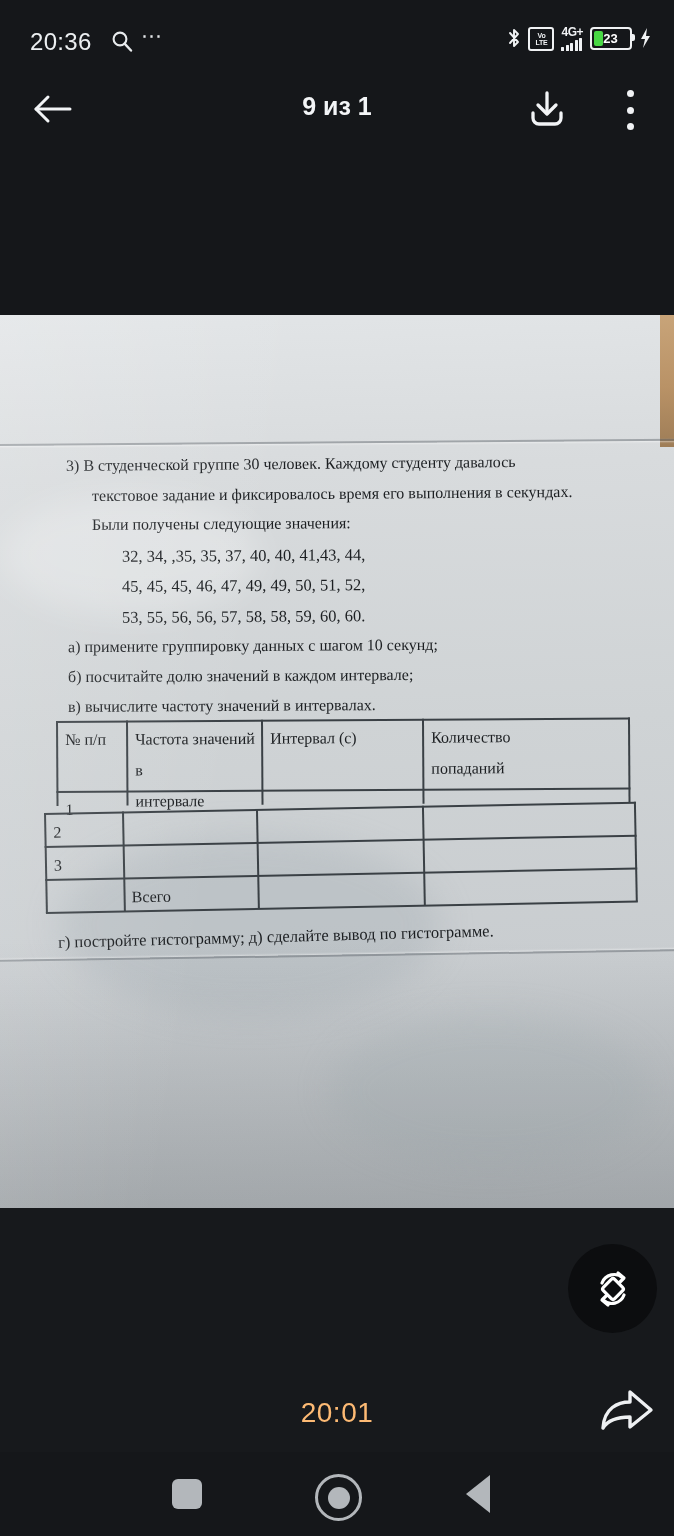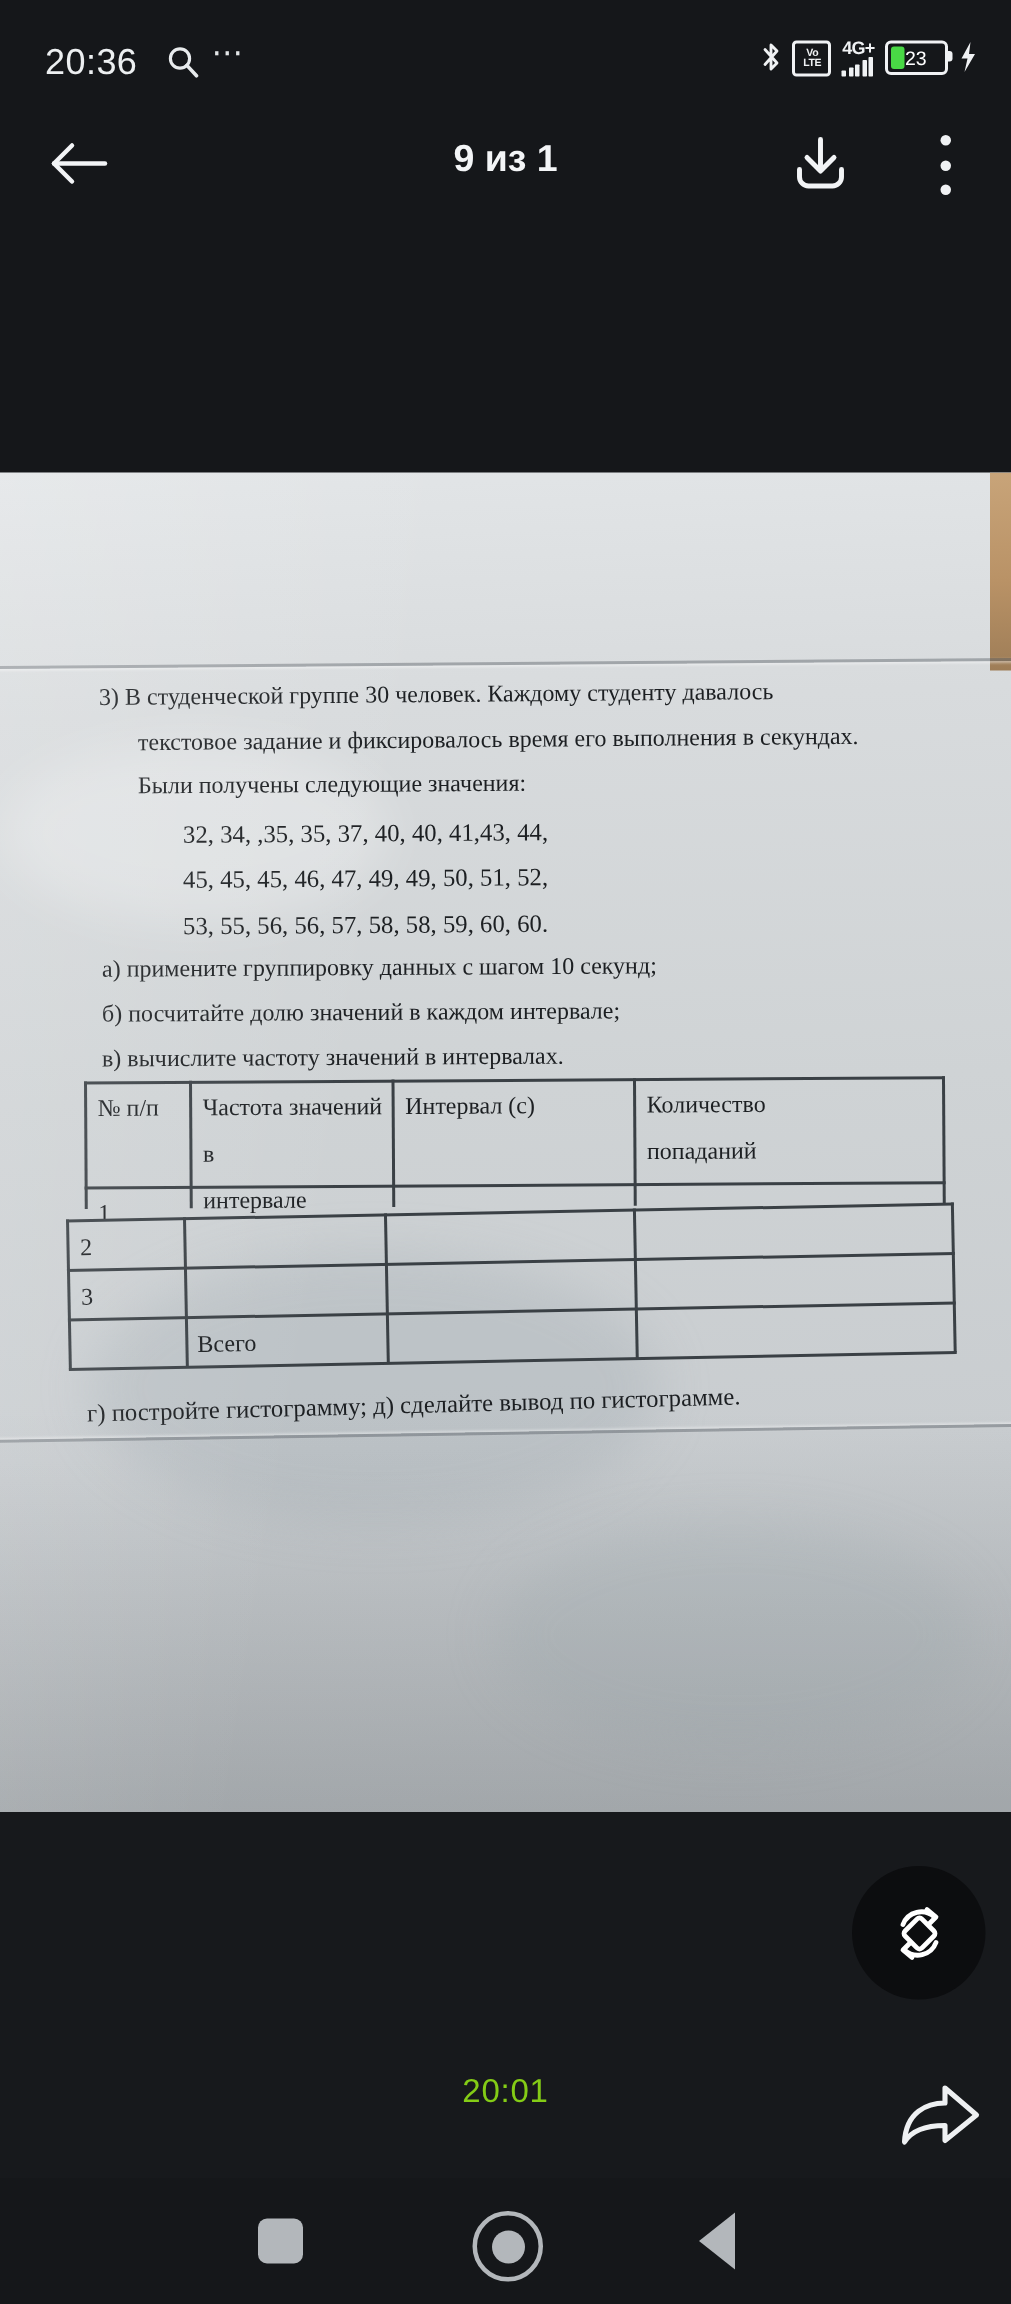--- a/index.html
+++ b/index.html
@@ -18,21 +18,21 @@
          align-items:center;justify-content:center;color:#f0f2f4;font-size:7px;font-weight:bold;line-height:7px;letter-spacing:-.2px;}
   .netgrp{display:flex;flex-direction:column;align-items:flex-start;}
   .netlabel{color:#f0f2f4;font-size:12px;font-weight:bold;line-height:11px;letter-spacing:-.5px;}
   .bars{display:flex;align-items:flex-end;gap:1.5px;height:13px;}
   .bars i{display:block;width:3px;background:#f0f2f4;border-radius:.5px;}
   .bars i:nth-child(1){height:4px}.bars i:nth-child(2){height:6px}
   .bars i:nth-child(3){height:8.5px}.bars i:nth-child(4){height:11px}.bars i:nth-child(5){height:13px}
   .batt{position:relative;width:38px;height:19px;border:2px solid #f0f2f4;border-radius:4px;display:flex;align-items:center;}
   .batt:after{content:"";position:absolute;right:-5px;top:5px;width:3px;height:7px;background:#f0f2f4;border-radius:0 2px 2px 0;}
   .batt .fill{position:absolute;left:2px;top:2px;bottom:2px;width:9px;background:#49d845;border-radius:2px;}
-  .batt .pct{position:absolute;left:0;right:1px;text-align:center;font-size:13px;color:#fff;font-weight:normal;line-height:15px;}
+  .batt .pct{position:absolute;left:0;right:1px;text-align:center;font-size:13px;color:#fff;font-weight:bold;line-height:15px;}
   .bolt{width:13px;height:22px;}
 
   
   .appbar{position:absolute;left:0;top:62px;width:674px;height:96px;background:#15171a;}
   .ab-back{position:absolute;left:32px;top:27px;width:44px;height:40px;}
   .ab-title{position:absolute;left:0;right:0;top:30px;text-align:center;font-size:25px;font-weight:bold;color:#f3f5f7;}
   .ab-dl{position:absolute;right:104px;top:24px;width:46px;height:46px;}
   .ab-menu{position:absolute;right:40px;top:28px;width:8px;height:40px;display:flex;flex-direction:column;justify-content:space-between;align-items:center;}
   .ab-menu b{display:block;width:7px;height:7px;border-radius:50%;background:#f0f2f4;}
 
@@ -65,21 +65,21 @@
       linear-gradient(100deg,rgba(255,255,255,.16) 0%,rgba(255,255,255,0) 38%),
       linear-gradient(0deg,rgba(70,78,84,.18) 0%,rgba(255,255,255,0) 30%);
       pointer-events:none;}
 
   
   .bottom{position:absolute;left:0;top:1208px;width:674px;height:328px;background:#17191c;}
   .fab{position:absolute;right:17px;top:36px;width:89px;height:89px;border-radius:50%;background:#0c0d0f;
        display:flex;align-items:center;justify-content:center;}
   .meta{position:absolute;left:0;right:0;top:173px;text-align:center;}
   .meta .who{font-size:22px;color:#e9ecee;letter-spacing:1.6px;font-weight:500;}
-  .meta .tm{margin-top:0;font-size:22px;color:#84cc16;letter-spacing:.5px;}
+  .meta .tm{margin-top:16px;font-size:28px;color:#fdba74;letter-spacing:.5px;}
   .share{position:absolute;right:18px;top:178px;width:58px;height:52px;}
 
   
   .navbar{position:absolute;left:0;top:1452px;width:674px;height:84px;background:#15171a;}
   .nav-recents{position:absolute;left:172px;top:27px;width:30px;height:30px;border-radius:6px;background:#b3b7bb;}
   .nav-home{position:absolute;left:315px;top:22px;width:41px;height:41px;border-radius:50%;border:3px solid #b3b7bb;
             display:flex;align-items:center;justify-content:center;}
   .nav-home b{display:block;width:22px;height:22px;border-radius:50%;background:#b3b7bb;}
   .nav-back{position:absolute;left:466px;top:23px;width:0;height:0;
             border-top:19px solid transparent;border-bottom:19px solid transparent;border-right:24px solid #b3b7bb;}

